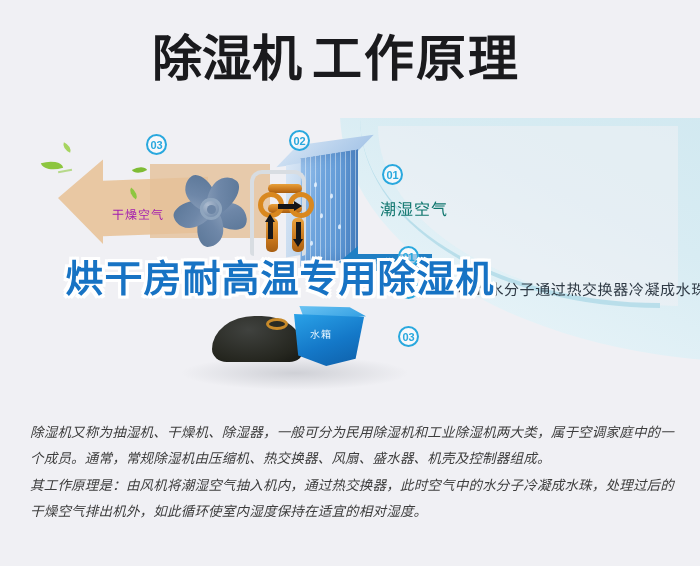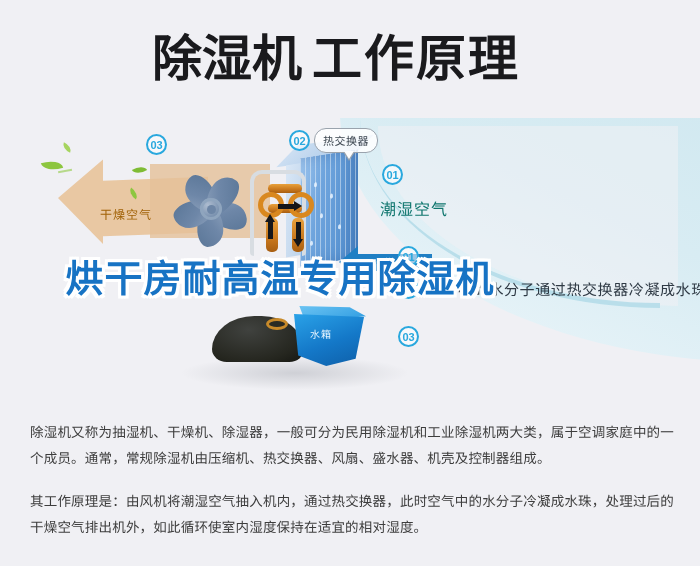--- a/index.html
+++ b/index.html
@@ -105,24 +105,24 @@
     position: absolute;
     left: 150px;
     top: 46px;
     width: 120px;
     height: 74px;
     background: #e5c098;
     opacity: .8;
   }
   .dry-label {
     position: absolute;
-    left: 100px;
+    left: 112px;
     top: 87px;
     font-size: 12px;
-    color: #a16207;
+    color: #a21caf;
     letter-spacing: 1px;
     white-space: nowrap;
   }
 
   
   .leaf {
     position: absolute;
     background: #86c23b;
     border-radius: 0 100% 0 100%;
     transform-origin: center;
@@ -484,22 +484,23 @@
     left: 30px;
     top: 420px;
     width: 644px;
   }
   .desc p {
     font-size: 13.5px;
     line-height: 1.95;
     color: #3d3d3d;
     text-align: justify;
     letter-spacing: .2px;
-  }
-  .desc p.para2 { margin-top: 16px; }
+    font-style: italic;
+  }
+  .desc p.para2 { }
 </style>
 </head>
 <body>
 
 <div id="page">
 
   <div class="title-band">
     <div class="title-text">
       <span class="t-a">除湿机</span><span class="t-sp"></span><span class="t-b">工作原理</span>
     </div>
@@ -560,21 +561,20 @@
     <div class="compressor"></div>
     <div class="compressor-ring"></div>
     <div class="tank-top"></div>
     <div class="tank"></div>
     <div class="tank-label">水箱</div>
 
     <div class="badge badge-03">03</div>
     <div class="badge badge-02">02</div>
     <div class="badge badge-01">01</div>
 
-    <div class="bubble">热交换器</div>
 
     <div class="humid-label">潮湿空气</div>
 
     <div class="cap cap-01">
       <span class="badge" style="position:relative;left:0;top:0;">01</span>
     </div>
     <div class="cap cap-02">
       <span class="badge" style="position:relative;left:0;top:0;">02</span>
       <span class="cap-txt">空气中的水分子通过热交换器冷凝成水珠</span>
     </div>

